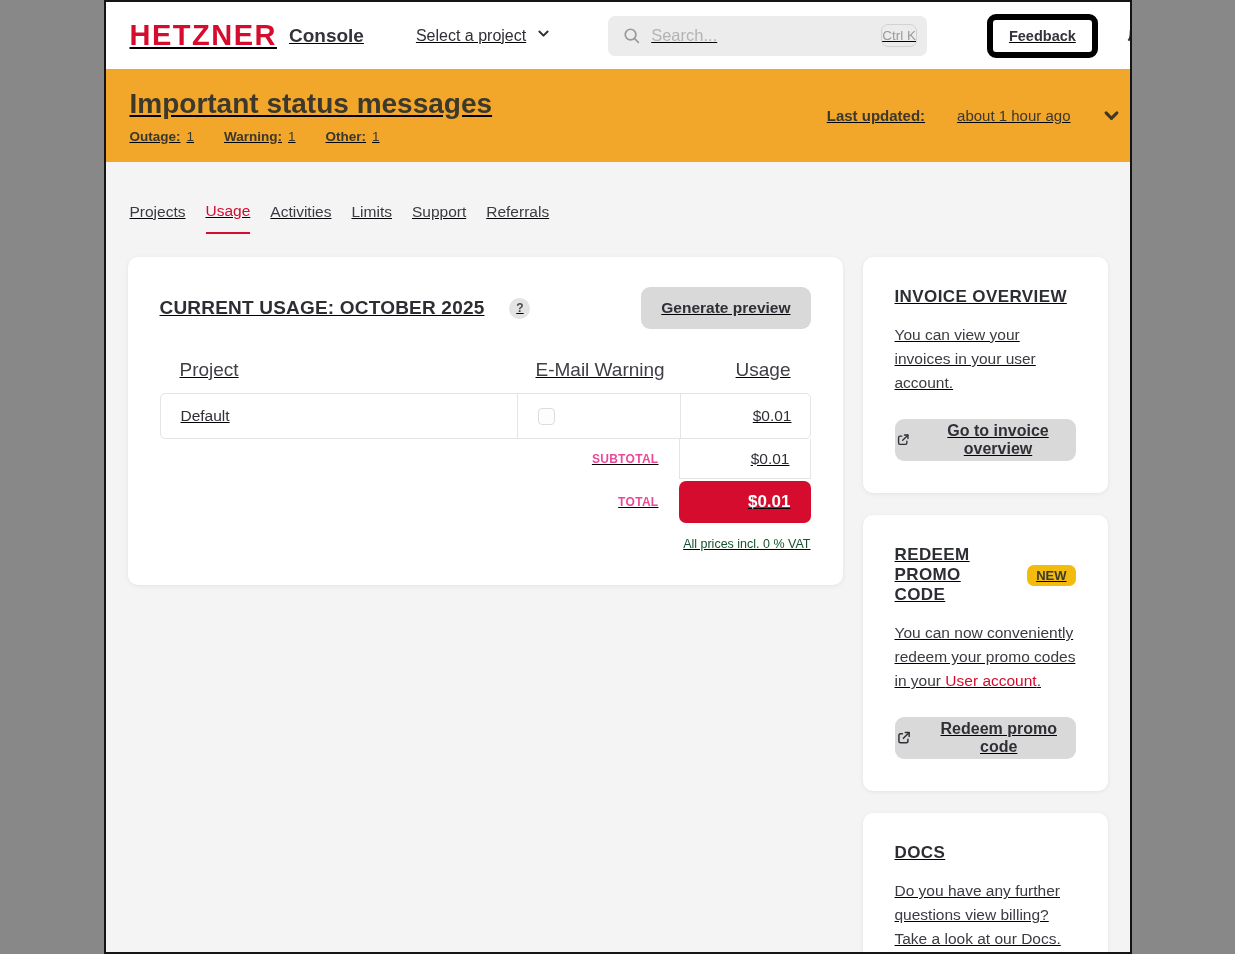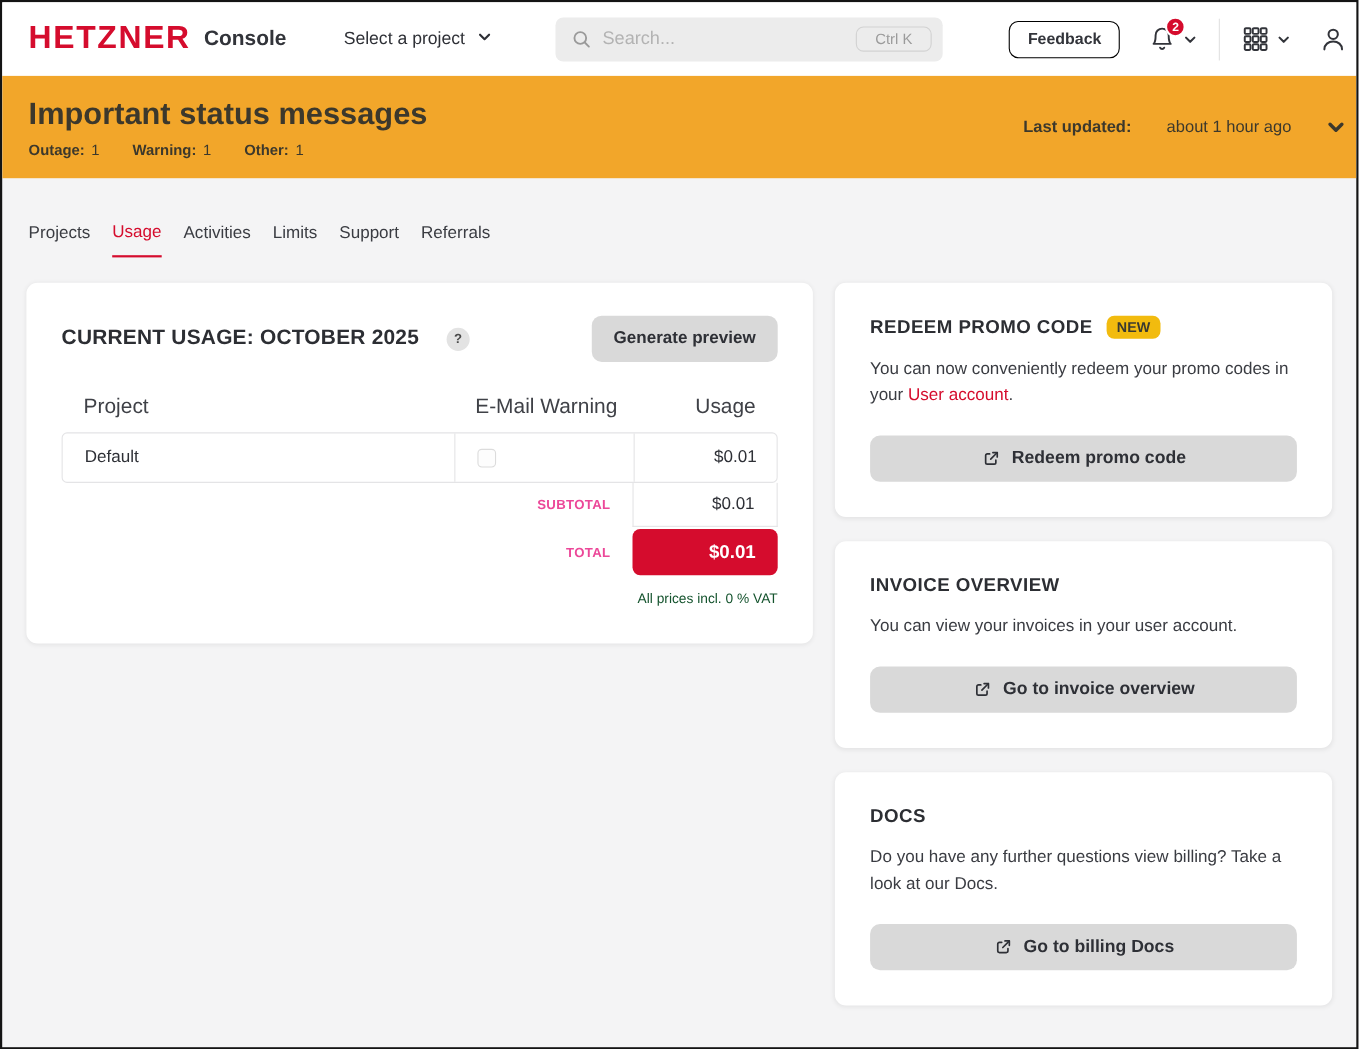--- a/index.html
+++ b/index.html
@@ -1,35 +1,35 @@
 <!DOCTYPE html>
 <html><head>
 <meta charset="utf-8">
 <style>
   * { margin:0; padding:0; box-sizing:border-box; }
   html,body { background:#888; }
   body { font-family:"Liberation Sans", sans-serif; }
   .window {
-    width:1235px; height:954px; background:#f4f4f5; overflow:hidden;
-    border:2px solid #141414; position:relative; margin:0 auto;
+    width:1028px; height:954px; background:#f4f4f5; overflow:hidden;
+    border:2px solid #141414; position:relative; margin:0 auto;text-decoration:underline;
   }
 
   
   .navbar { height:67px; background:#fff; display:flex; align-items:center; padding:0 24px; }
   .brand { display:flex; align-items:center; cursor:pointer; }
   .logo { font-size:29px; font-weight:900; color:#d50c2d; letter-spacing:1.5px; }
   .product { font-size:19px; font-weight:700; color:#32343a; margin-left:12px; }
   .nav-divider { width:1px; height:38px; background:#e2e2e2; margin:0 26px; }
   .project-selector { display:flex; align-items:flex-start; gap:11px; font-size:16px; color:#2e3036; cursor:pointer; white-space:nowrap; }
   .search { flex:1 1 368px; max-width:368px; margin-left:58px; margin-right:60px; height:40px; background:#ececec; border-radius:7px; display:flex; align-items:center; padding:0 10px 0 14px; gap:10px;justify-content:center; }
   .search-input { flex:1; min-width:0; border:none; background:transparent; outline:none; font-size:16.5px; color:#333; font-family:inherit; }
   .search-input::placeholder { color:#b3b3b3; }
-  .kbd { border:1px solid #d2d2d2; border-radius:7px; padding:3px 17px; font-size:13.5px; color:#9b9b9b; white-space:nowrap; }
+  .kbd { border:1px solid #d2d2d2; border-radius:7px; padding:3px 0; font-size:13.5px; color:#9b9b9b; white-space:nowrap; }
   .nav-right { display:flex; align-items:center; margin-left:auto; }
-  .feedback-btn { background:#fff; border:1px solid #000000; border-radius:9px; padding:8px 16px; font-size:14.5px; font-weight:700; color:#32343a; cursor:pointer; font-family:inherit; }
+  .feedback-btn { background:#fff; border:6px solid #000000; border-radius:9px; padding:8px 16px; font-size:14.5px; font-weight:700; color:#32343a; cursor:pointer; font-family:inherit; }
   .icon-group { display:flex; align-items:center; gap:7px; margin-left:26px; cursor:pointer; background:none; border:none; font-family:inherit; }
   .bell-wrap { position:relative; display:flex; }
   .notif-badge { position:absolute; top:-8px; right:-9px; width:19px; height:19px; background:#d50c2d; color:#fff; border-radius:50%; font-size:11px; font-weight:700; display:flex; align-items:center; justify-content:center; border:2px solid #fff; }
   svg.icon { display:block; }
 
   
   .banner { background:#f2a62a; height:93px; display:flex; align-items:center; justify-content:space-between; padding:0 10px 0 24px; }
   .banner-title { font-size:28px; font-weight:700; color:#3c382c; margin-bottom:9px; }
   .banner-counts { display:flex; gap:30px; font-size:13.5px; color:#3c382c; }
   .banner-counts .cnt { display:flex; gap:6px; }
@@ -226,53 +226,53 @@
         </div>
 
         <div class="vat-note">All prices incl. 0 % VAT</div>
       </div>
     </section>
 
     <div class="side">
 
       <section class="card side-card">
         <div class="side-title-row">
+          <span class="side-title">INVOICE OVERVIEW</span>
+        </div>
+        <p class="side-body">You can view your invoices in your user account.</p>
+        <button class="side-btn">
+          <svg class="icon" width="18" height="18" viewBox="0 0 20 20" fill="none" stroke="#2e3036" stroke-width="1.7" stroke-linecap="round" stroke-linejoin="round">
+              <path d="M8.5 5.2H6.2A1.7 1.7 0 0 0 4.5 6.9v6.9a1.7 1.7 0 0 0 1.7 1.7h6.9a1.7 1.7 0 0 0 1.7-1.7v-2.3"></path>
+              <polyline points="11.8,3.8 16.2,3.8 16.2,8.2"></polyline>
+              <line x1="16" y1="4" x2="9.6" y2="10.4"></line>
+            </svg>
+          <span>Go to invoice overview</span>
+        </button>
+      </section>
+
+      <section class="card side-card">
+        <div class="side-title-row">
           <span class="side-title">REDEEM PROMO CODE</span>
           <span class="new-badge">NEW</span>
         </div>
         <p class="side-body">
           <span>You can now conveniently redeem your promo codes in your </span><a class="side-link">User account</a><span>.</span>
         </p>
         <button class="side-btn">
           <svg class="icon" width="18" height="18" viewBox="0 0 20 20" fill="none" stroke="#2e3036" stroke-width="1.7" stroke-linecap="round" stroke-linejoin="round">
               <path d="M8.5 5.2H6.2A1.7 1.7 0 0 0 4.5 6.9v6.9a1.7 1.7 0 0 0 1.7 1.7h6.9a1.7 1.7 0 0 0 1.7-1.7v-2.3"></path>
               <polyline points="11.8,3.8 16.2,3.8 16.2,8.2"></polyline>
               <line x1="16" y1="4" x2="9.6" y2="10.4"></line>
             </svg>
           <span>Redeem promo code</span>
         </button>
       </section>
 
       <section class="card side-card">
         <div class="side-title-row">
-          <span class="side-title">INVOICE OVERVIEW</span>
-        </div>
-        <p class="side-body">You can view your invoices in your user account.</p>
-        <button class="side-btn">
-          <svg class="icon" width="18" height="18" viewBox="0 0 20 20" fill="none" stroke="#2e3036" stroke-width="1.7" stroke-linecap="round" stroke-linejoin="round">
-              <path d="M8.5 5.2H6.2A1.7 1.7 0 0 0 4.5 6.9v6.9a1.7 1.7 0 0 0 1.7 1.7h6.9a1.7 1.7 0 0 0 1.7-1.7v-2.3"></path>
-              <polyline points="11.8,3.8 16.2,3.8 16.2,8.2"></polyline>
-              <line x1="16" y1="4" x2="9.6" y2="10.4"></line>
-            </svg>
-          <span>Go to invoice overview</span>
-        </button>
-      </section>
-
-      <section class="card side-card">
-        <div class="side-title-row">
           <span class="side-title">DOCS</span>
         </div>
         <p class="side-body">Do you have any further questions view billing? Take a look at our Docs.</p>
         <button class="side-btn">
           <svg class="icon" width="18" height="18" viewBox="0 0 20 20" fill="none" stroke="#2e3036" stroke-width="1.7" stroke-linecap="round" stroke-linejoin="round">
               <path d="M8.5 5.2H6.2A1.7 1.7 0 0 0 4.5 6.9v6.9a1.7 1.7 0 0 0 1.7 1.7h6.9a1.7 1.7 0 0 0 1.7-1.7v-2.3"></path>
               <polyline points="11.8,3.8 16.2,3.8 16.2,8.2"></polyline>
               <line x1="16" y1="4" x2="9.6" y2="10.4"></line>
             </svg>
           <span>Go to billing Docs</span>

